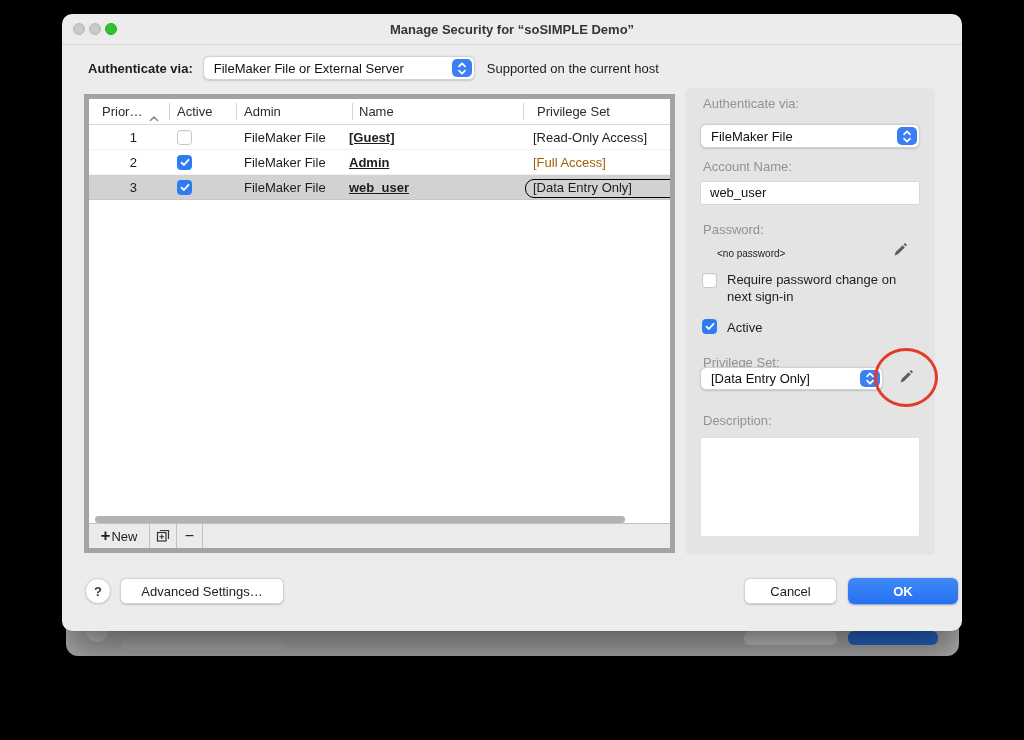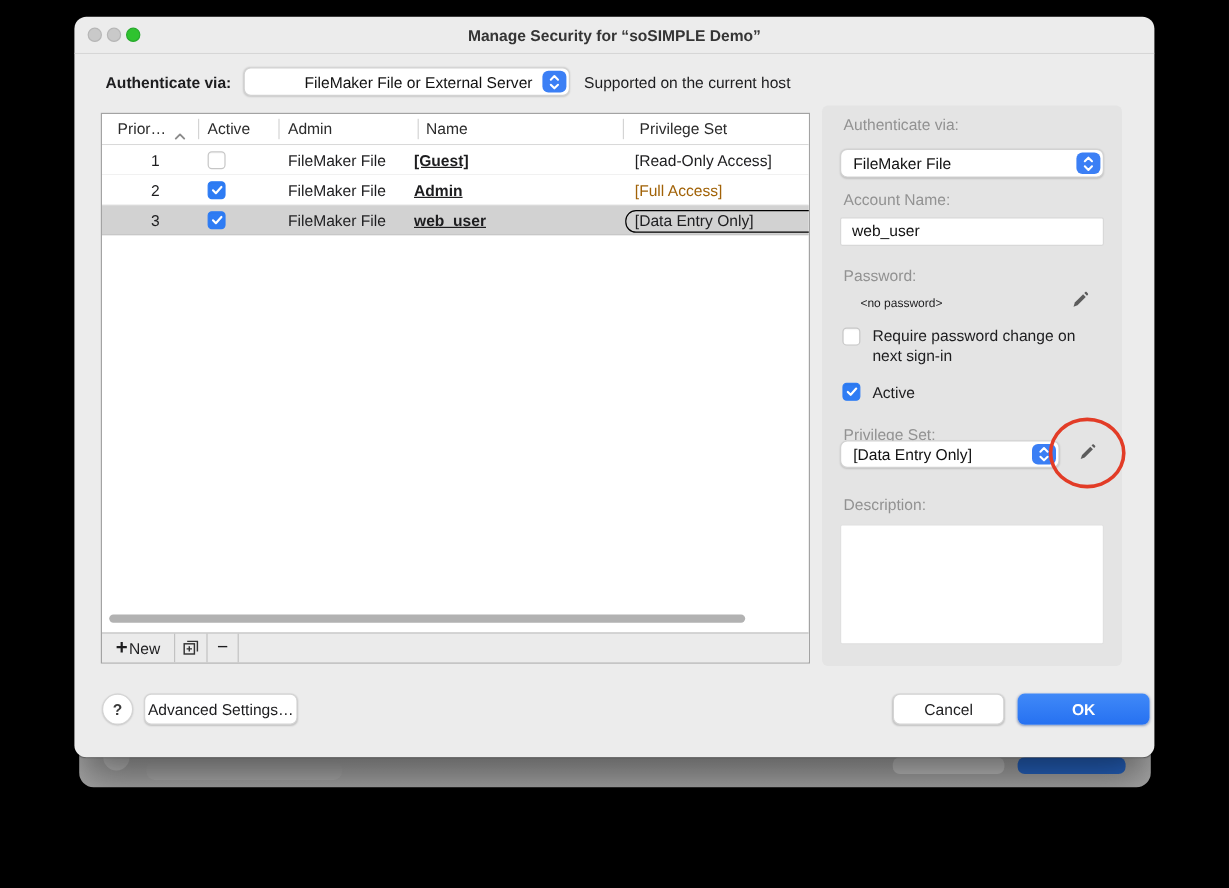--- a/index.html
+++ b/index.html
@@ -34,25 +34,25 @@
   
   .topbar { position:absolute; left:26px; top:41px; height:26px; display:flex; align-items:center; }
   .topbar .lbl { font-size:13px; font-weight:bold; color:#1d1d1f; margin-right:10px; }
   .note { font-size:13px; color:#1d1d1f; margin-left:12px; }
 
   .mac-select { position:relative; background:#fff; border:1px solid #d2d2d2; border-radius:6px;
     box-shadow:0 .5px 1.5px rgba(0,0,0,.15); display:flex; align-items:center; }
   .mac-select .val { font-size:13px; color:#111; padding-left:10px; white-space:nowrap; overflow:hidden; }
   .stepper { position:absolute; right:2px; top:2px; bottom:2px; width:20px; border-radius:5px;
     background:#3b7ff5; display:flex; align-items:center; justify-content:center; }
-  .sel-top { width:272px; height:24px;padding-left:40px; }
+  .sel-top { width:272px; height:24px; }
 
   
   .table { position:absolute; left:22px; top:80px; width:591px; height:459px;
-    background:#fff; border:1px solid #a3a3a3; overflow:hidden; }
+    background:#fff; border:5px solid #a3a3a3; overflow:hidden; }
   .thead { position:relative; height:26px; background:#fff; border-bottom:1px solid #d9d9d9; }
   .hcell { position:absolute; top:0; height:26px; line-height:26px; font-size:13px; color:#2b2b2b; }
   .h-prior{left:13px;} .h-active{left:88px;} .h-type{left:155px;} .h-name{left:270px;} .h-priv{left:448px;text-align:center;}
   .sortcaret { position:absolute; left:60px; top:9px; }
   .hdiv { position:absolute; top:4px; bottom:4px; width:1px; background:#d4d4d4; }
   .d1{left:80px;} .d2{left:147px;} .d3{left:263px;} .d4{left:434px;}
 
   .row { position:relative; height:25px; font-size:13px; color:#1d1d1f; background:#fff;
     border-bottom:1px solid #f1f1f1; }
   .row.selected { background:#d2d2d2; border-bottom-color:#c7c7c7; }
@@ -107,21 +107,21 @@
 
   
   .red-circle { position:absolute; left:812px; top:334px; width:64px; height:59px;
     border:3.5px solid #e23c27; border-radius:50%; pointer-events:none; z-index:5; }
 
   
   .btn { position:absolute; top:564px; height:26px; border-radius:6px; font-size:13px;
     display:flex; align-items:center; justify-content:center; color:#1d1d1f;
     background:#fff; border:1px solid #d4d4d4; box-shadow:0 .5px 1.5px rgba(0,0,0,.18); }
   .b-help { left:23px; width:26px; border-radius:50%; font-weight:bold; color:#3a3a3a; }
-  .b-adv { left:58px; width:128px; }
+  .b-adv { left:58px; width:164px; }
   .b-cancel { left:682px; width:93px; }
   .b-ok { left:786px; width:110px; background:linear-gradient(180deg,#4089f8,#2671f1);
     border:none; color:#fff; font-weight:bold; box-shadow:0 .5px 2px rgba(0,40,120,.4); }
 </style>
 </head>
 <body>
 
 <div class="stage">
 
   <div class="behind-window">

